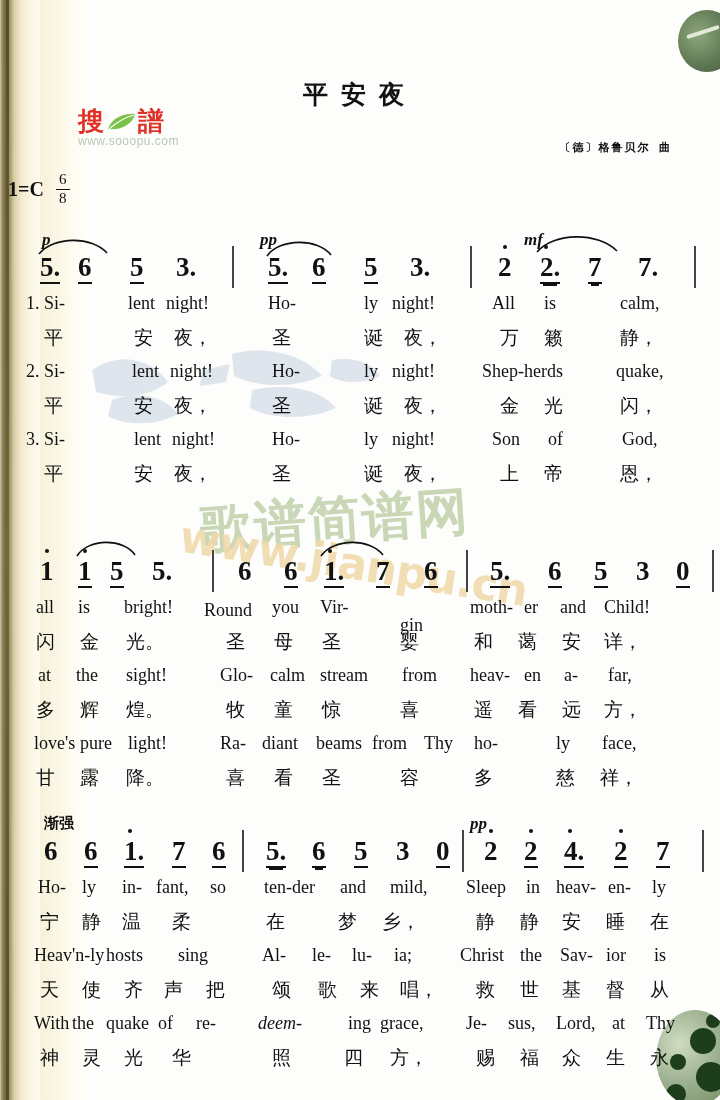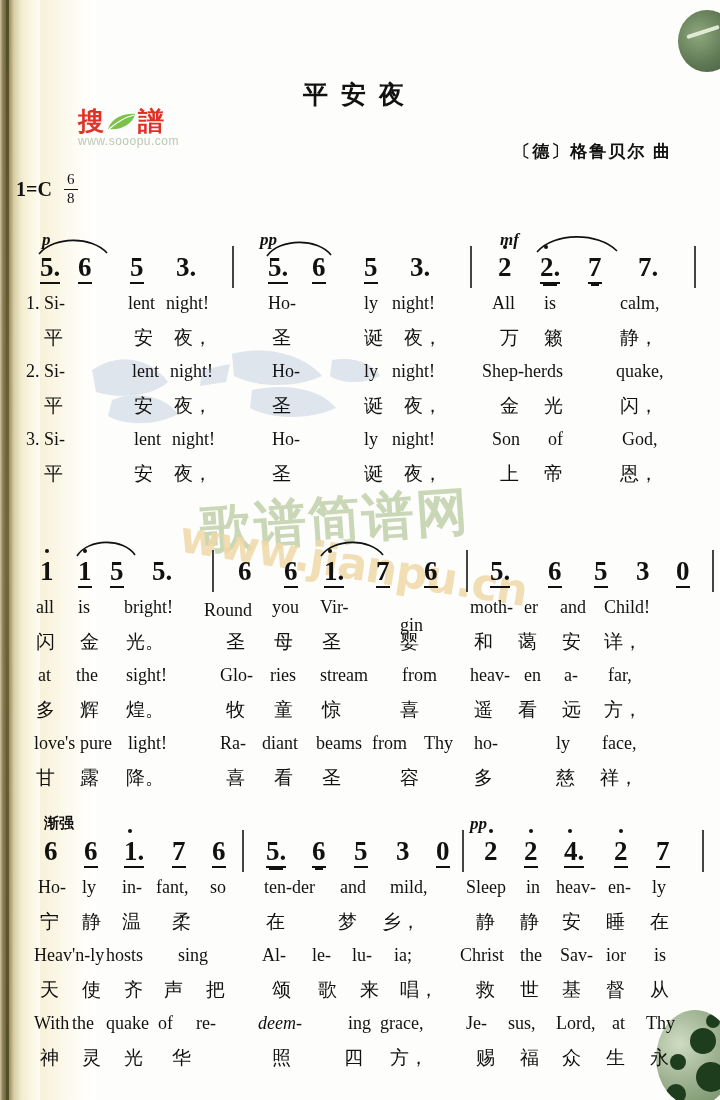--- a/index.html
+++ b/index.html
@@ -78,25 +78,25 @@
     display:inline-block;width:30px;height:20px;vertical-align:middle;
     margin:0 2px;
   }
   #logo-url{
     position:absolute;left:78px;top:134px;font-size:12px;color:#b9c9b4;
     letter-spacing:.5px;font-family:"Liberation Sans",sans-serif;z-index:6;
   }
   
   #credits{position:absolute;right:48px;top:140px;text-align:right;z-index:6;}
   #credits div{
-    font-family:Liberation Sans, sans-serif;font-size:17px;font-weight:bold;
+    font-family:Liberation Mono, monospace;font-size:11px;font-weight:bold;
     color:#111;letter-spacing:2px;margin-bottom:14px;
   }
   
-  #keysig{position:absolute;left:16px;top:172px;z-index:6;display:flex;align-items:center;}
+  #keysig{position:absolute;left:8px;top:172px;z-index:6;display:flex;align-items:center;}
   #keysig .key{font-size:20px;font-weight:bold;font-family:"Liberation Serif",serif;color:#111;}
   #keysig .meter{
     display:inline-block;margin-left:12px;text-align:center;
     font-size:15px;line-height:1.05;font-family:"Liberation Serif",serif;color:#111;
   }
   #keysig .meter .num{display:block;border-bottom:0;}
   #keysig .meter .den{display:block;}
   
   #wm-blue{
     position:absolute;left:82px;top:330px;width:330px;height:135px;z-index:3;
@@ -206,21 +206,21 @@
           <path d="M3 18 C18 0, 56 0, 71 17" stroke="#111" stroke-width="1.6" fill="none"></path>
         </svg>
       <svg class="slur" style="left:264px;top:6px;width:70px;height:20px;" viewBox="0 0 70 20">
           <path d="M3 18 C16 0, 54 0, 67 17" stroke="#111" stroke-width="1.6" fill="none"></path>
         </svg>
       <svg class="slur" style="left:534px;top:0px;width:86px;height:22px;" viewBox="0 0 86 22">
           <path d="M3 20 C20 0, 64 0, 83 19" stroke="#111" stroke-width="1.6" fill="none"></path>
         </svg>
     <div class="dyn" style="left: 42px;">p</div>
         <div class="dyn" style="left: 260px;">pp</div>
-        <div class="dyn" style="left: 500px;">mf</div>
+        <div class="dyn" style="left: 524px;">mf</div>
         <div class="barline" style="left: 232px;"></div>
         <div class="barline" style="left: 470px;"></div>
         <div class="barline" style="left: 694px;"></div>
         <div class="note ul1" style="left: 40px;"><span>5.</span></div>
         <div class="note ul1" style="left: 78px;"><span>6</span></div>
         <div class="note ul1" style="left: 130px;"><span>5</span></div>
         <div class="note" style="left: 176px;"><span>3.</span></div>
         <div class="note ul1" style="left: 268px;"><span>5.</span></div>
         <div class="note ul1" style="left: 312px;"><span>6</span></div>
         <div class="note ul1" style="left: 364px;"><span>5</span></div>
@@ -336,21 +336,21 @@
         <div class="lyr cn" style="left: 322px; top: 34px;">圣</div>
         <div class="lyr cn" style="left: 400px; top: 34px;">婴</div>
         <div class="lyr cn" style="left: 474px; top: 34px;">和</div>
         <div class="lyr cn" style="left: 518px; top: 34px;">蔼</div>
         <div class="lyr cn" style="left: 562px; top: 34px;">安</div>
         <div class="lyr cn" style="left: 604px; top: 34px;">详，</div>
         <div class="lyr" style="left: 38px; top: 68px;">at</div>
         <div class="lyr" style="left: 76px; top: 68px;">the</div>
         <div class="lyr" style="left: 126px; top: 68px;">sight!</div>
         <div class="lyr" style="left: 220px; top: 68px;">Glo-</div>
-        <div class="lyr" style="left: 270px; top: 68px;">ries</div>
+        <div class="lyr" style="left: 270px; top: 68px;">calm</div>
         <div class="lyr" style="left: 320px; top: 68px;">stream</div>
         <div class="lyr" style="left: 402px; top: 68px;">from</div>
         <div class="lyr" style="left: 470px; top: 68px;">heav-</div>
         <div class="lyr" style="left: 524px; top: 68px;">en</div>
         <div class="lyr" style="left: 564px; top: 68px;">a-</div>
         <div class="lyr" style="left: 608px; top: 68px;">far,</div>
         <div class="lyr cn" style="left: 36px; top: 102px;">多</div>
         <div class="lyr cn" style="left: 80px; top: 102px;">辉</div>
         <div class="lyr cn" style="left: 126px; top: 102px;">煌。</div>
         <div class="lyr cn" style="left: 226px; top: 102px;">牧</div>

